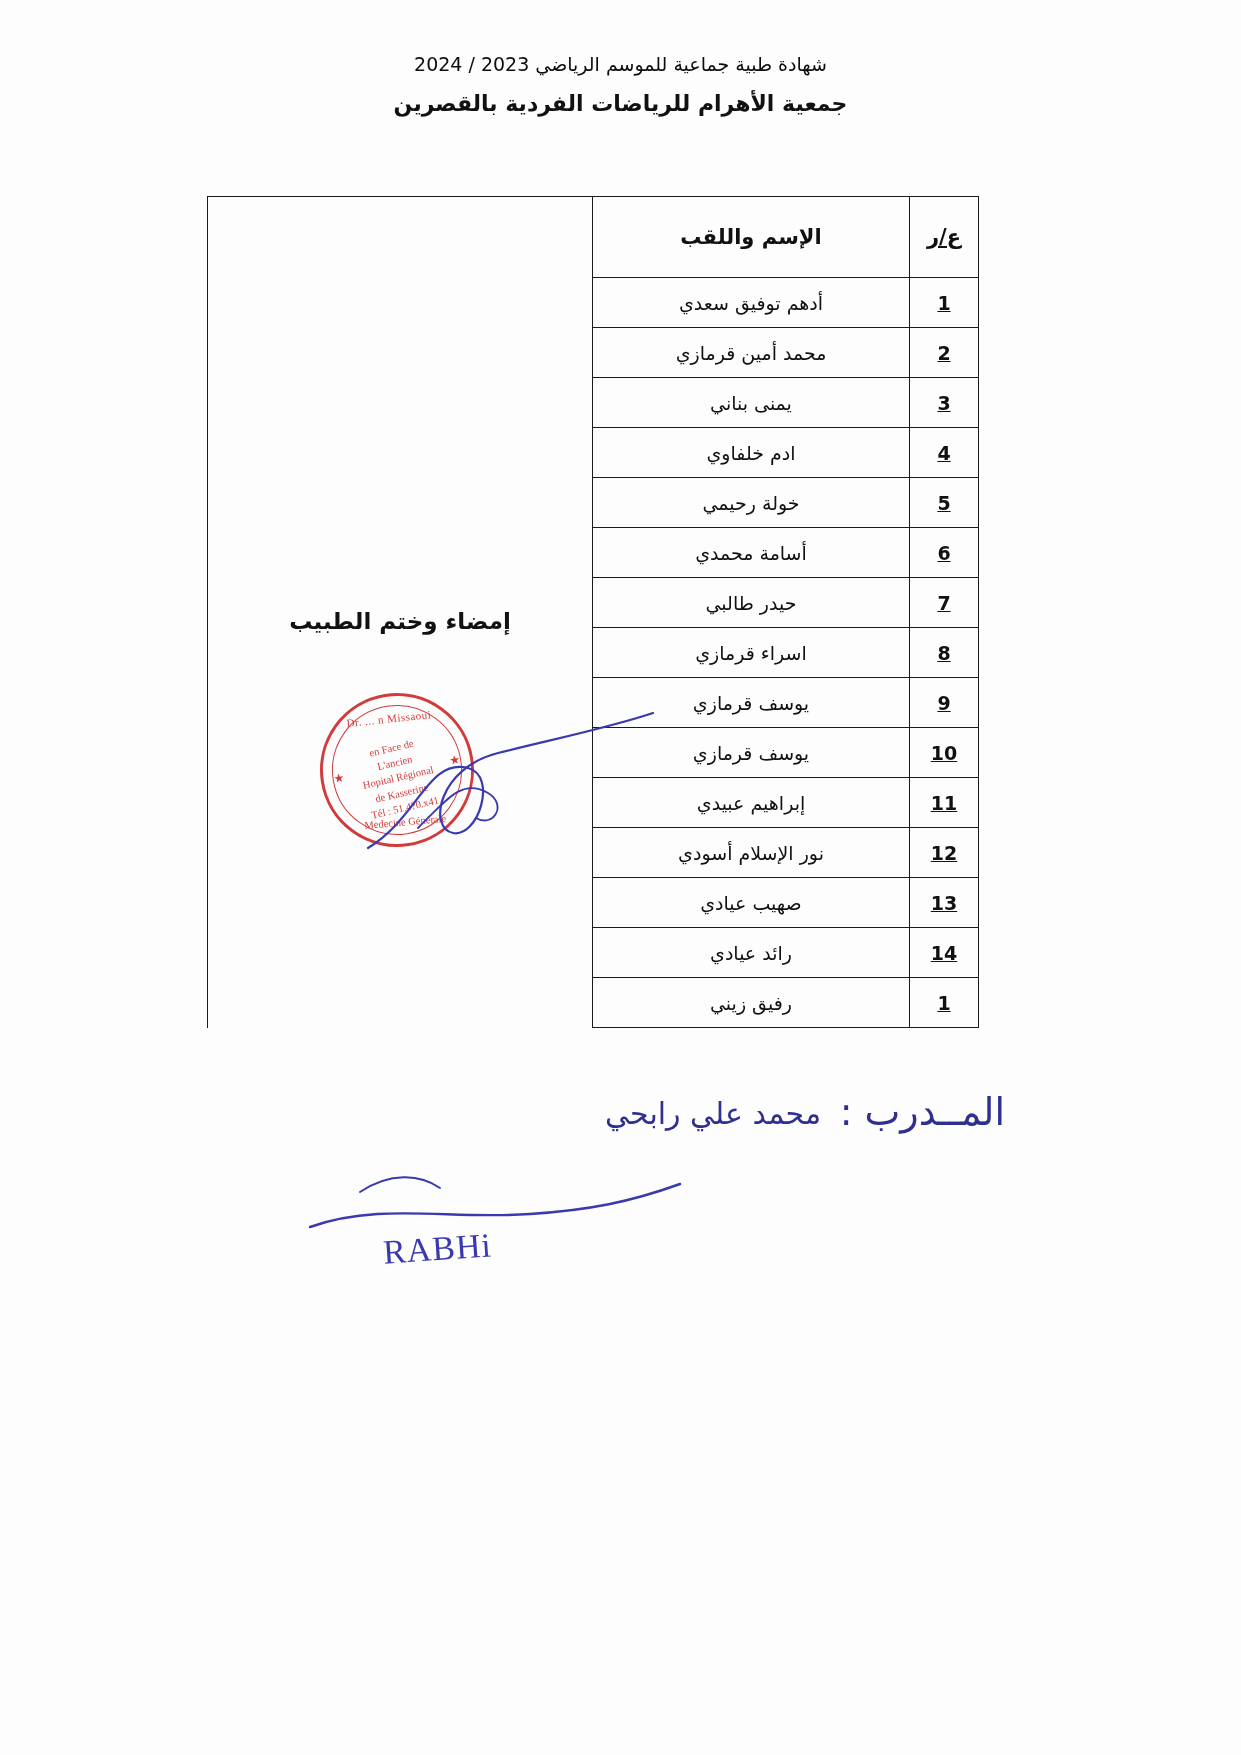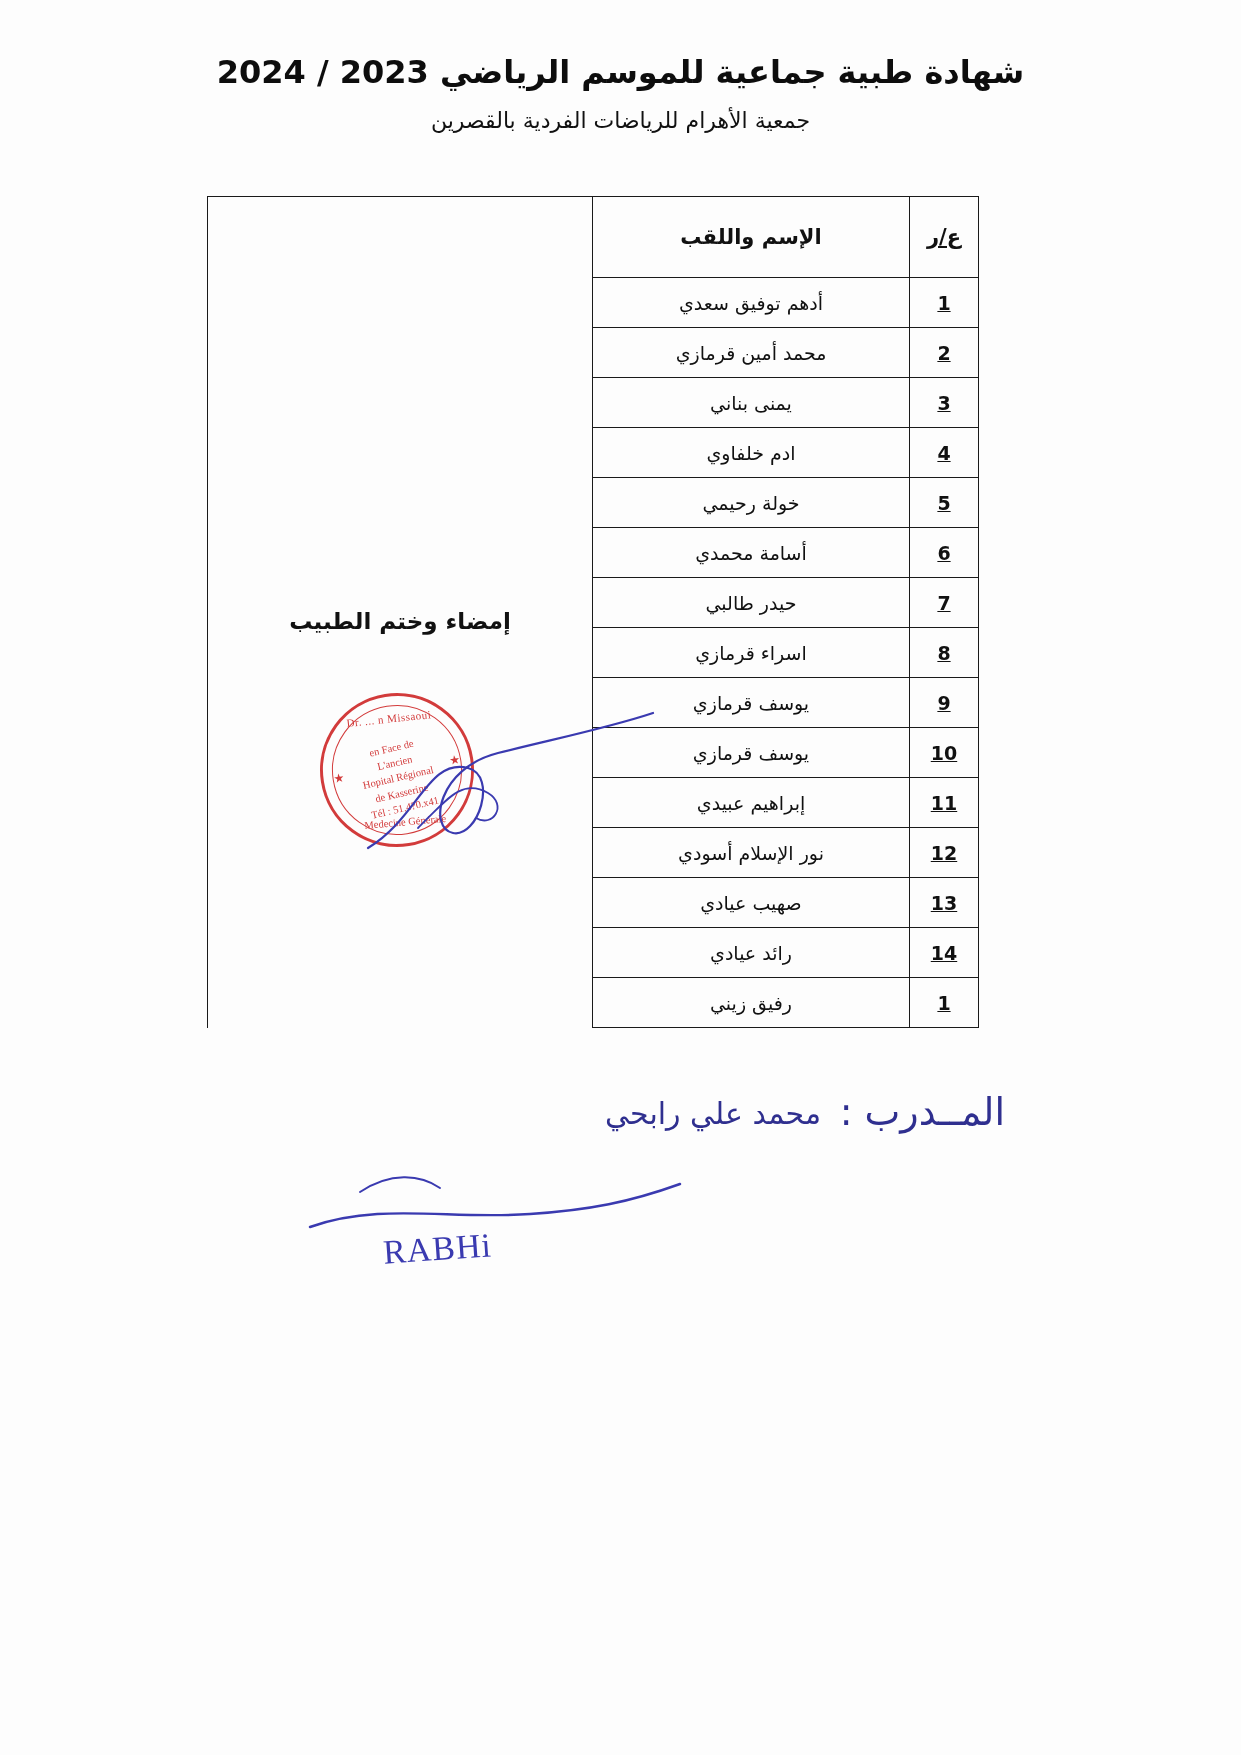--- a/index.html
+++ b/index.html
@@ -24,31 +24,31 @@
 
   
   .doc-header {
     position: absolute;
     top: 52px;
     left: 0;
     right: 0;
     text-align: center;
   }
   .doc-title {
-    font-size: 32px;
-    font-weight: bold;
+    font-size: 19px;
+    font-weight: normal;
     color: #0d0d0d;
     letter-spacing: 0px;
     line-height: 1.3;
     direction: rtl;
   }
   .doc-subtitle {
     margin-top: 14px;
     font-size: 22px;
-    font-weight: normal;
+    font-weight: bold;
     color: #111111;
     direction: rtl;
   }
 
   
   .table-wrap {
     position: absolute;
     top: 196px;
     left: 211px;
     width: 768px;

